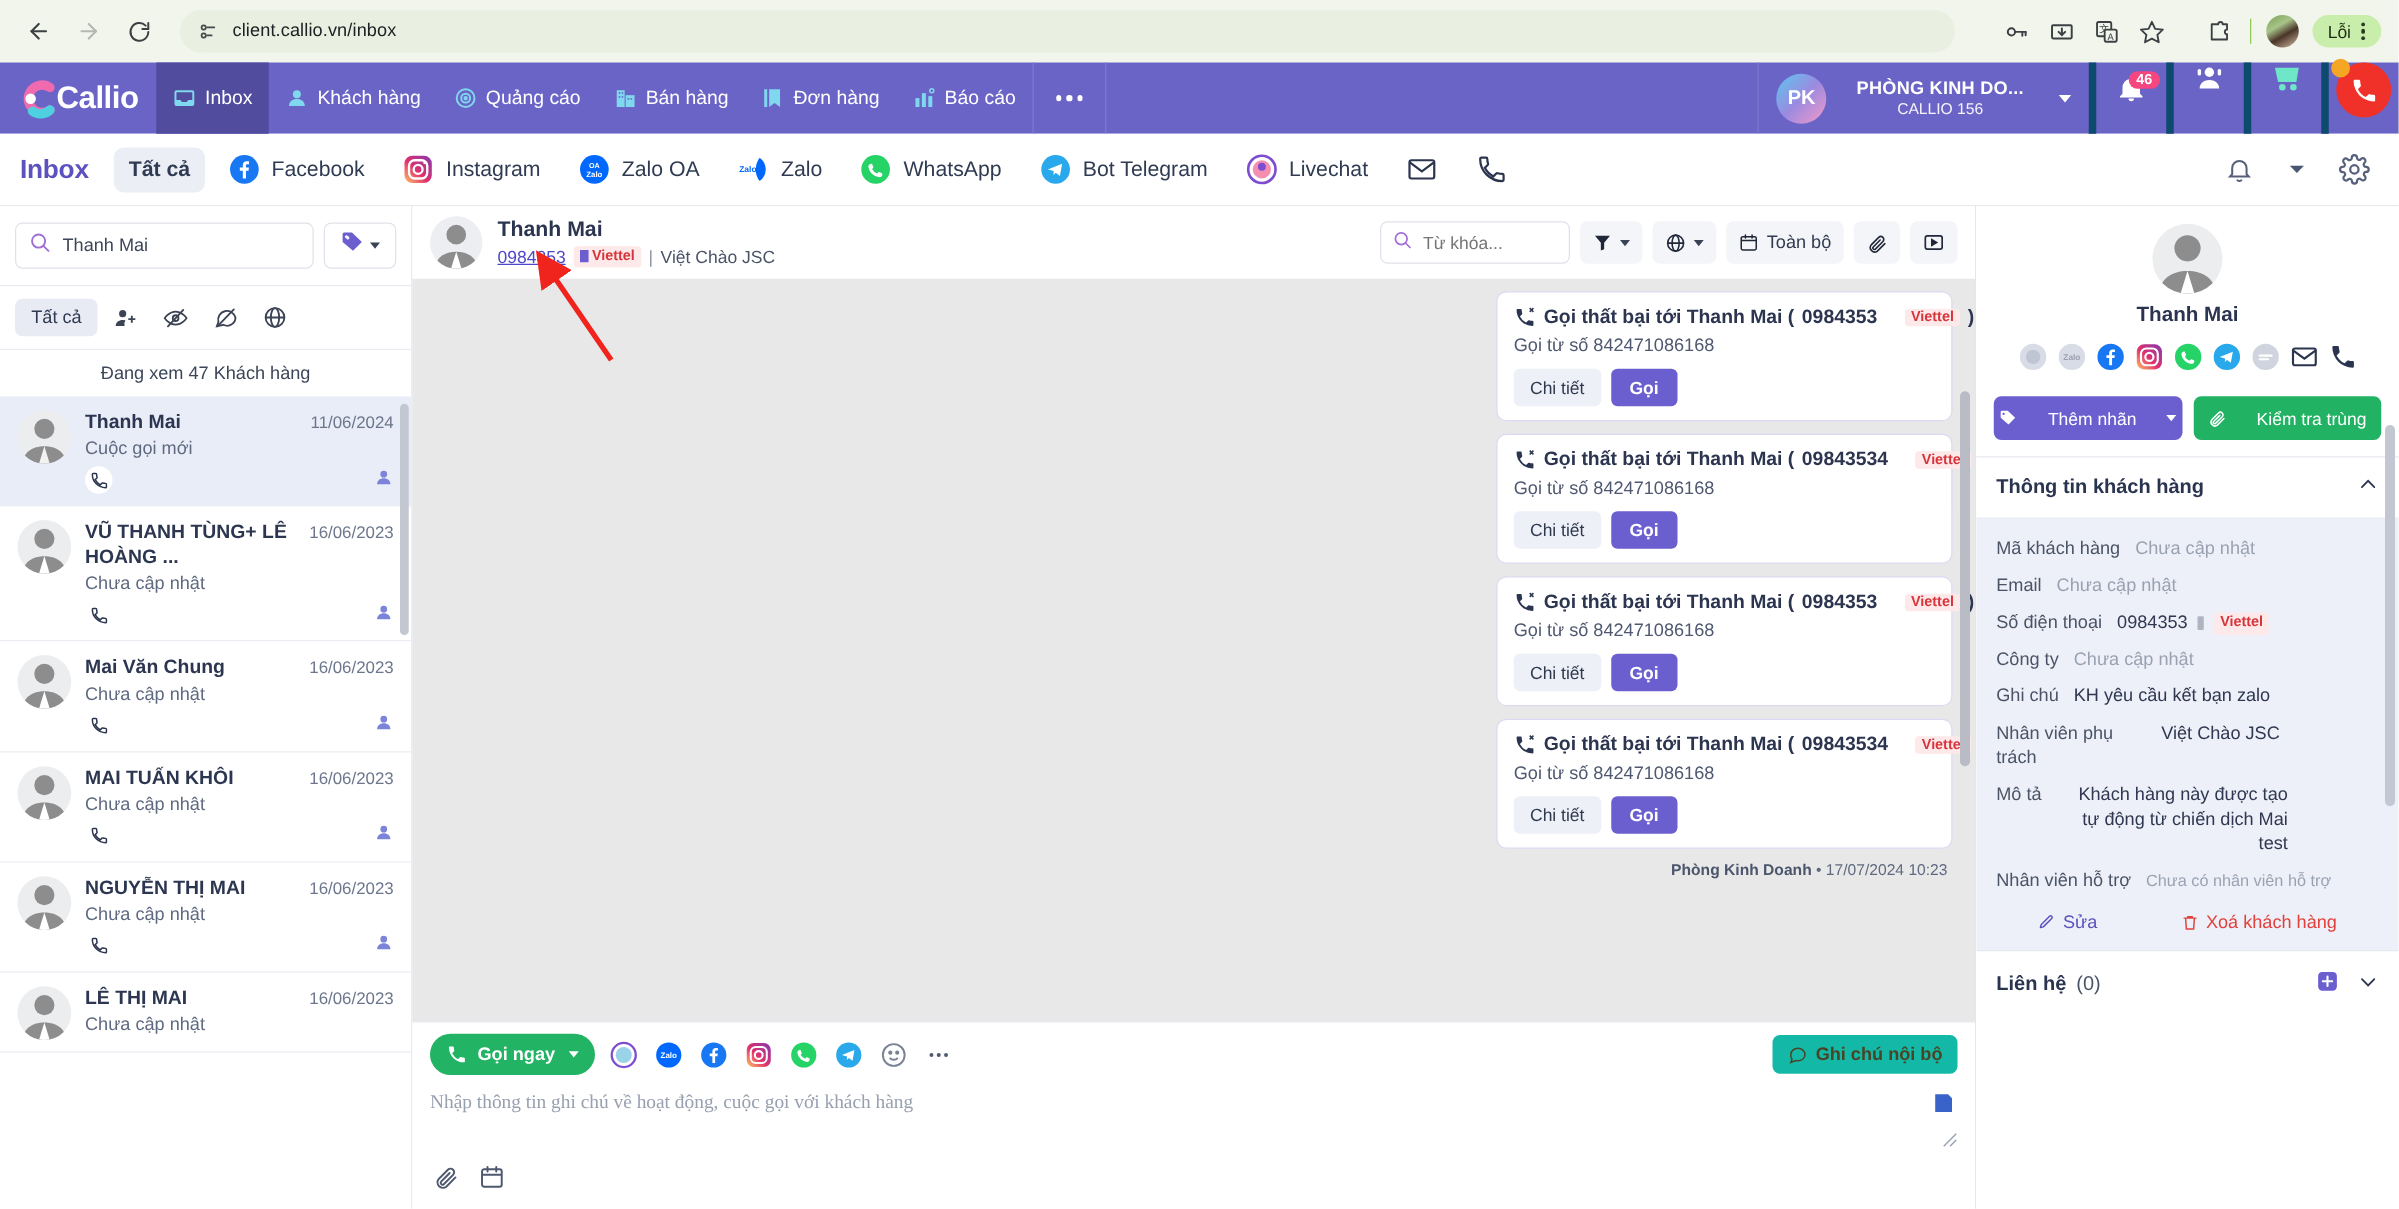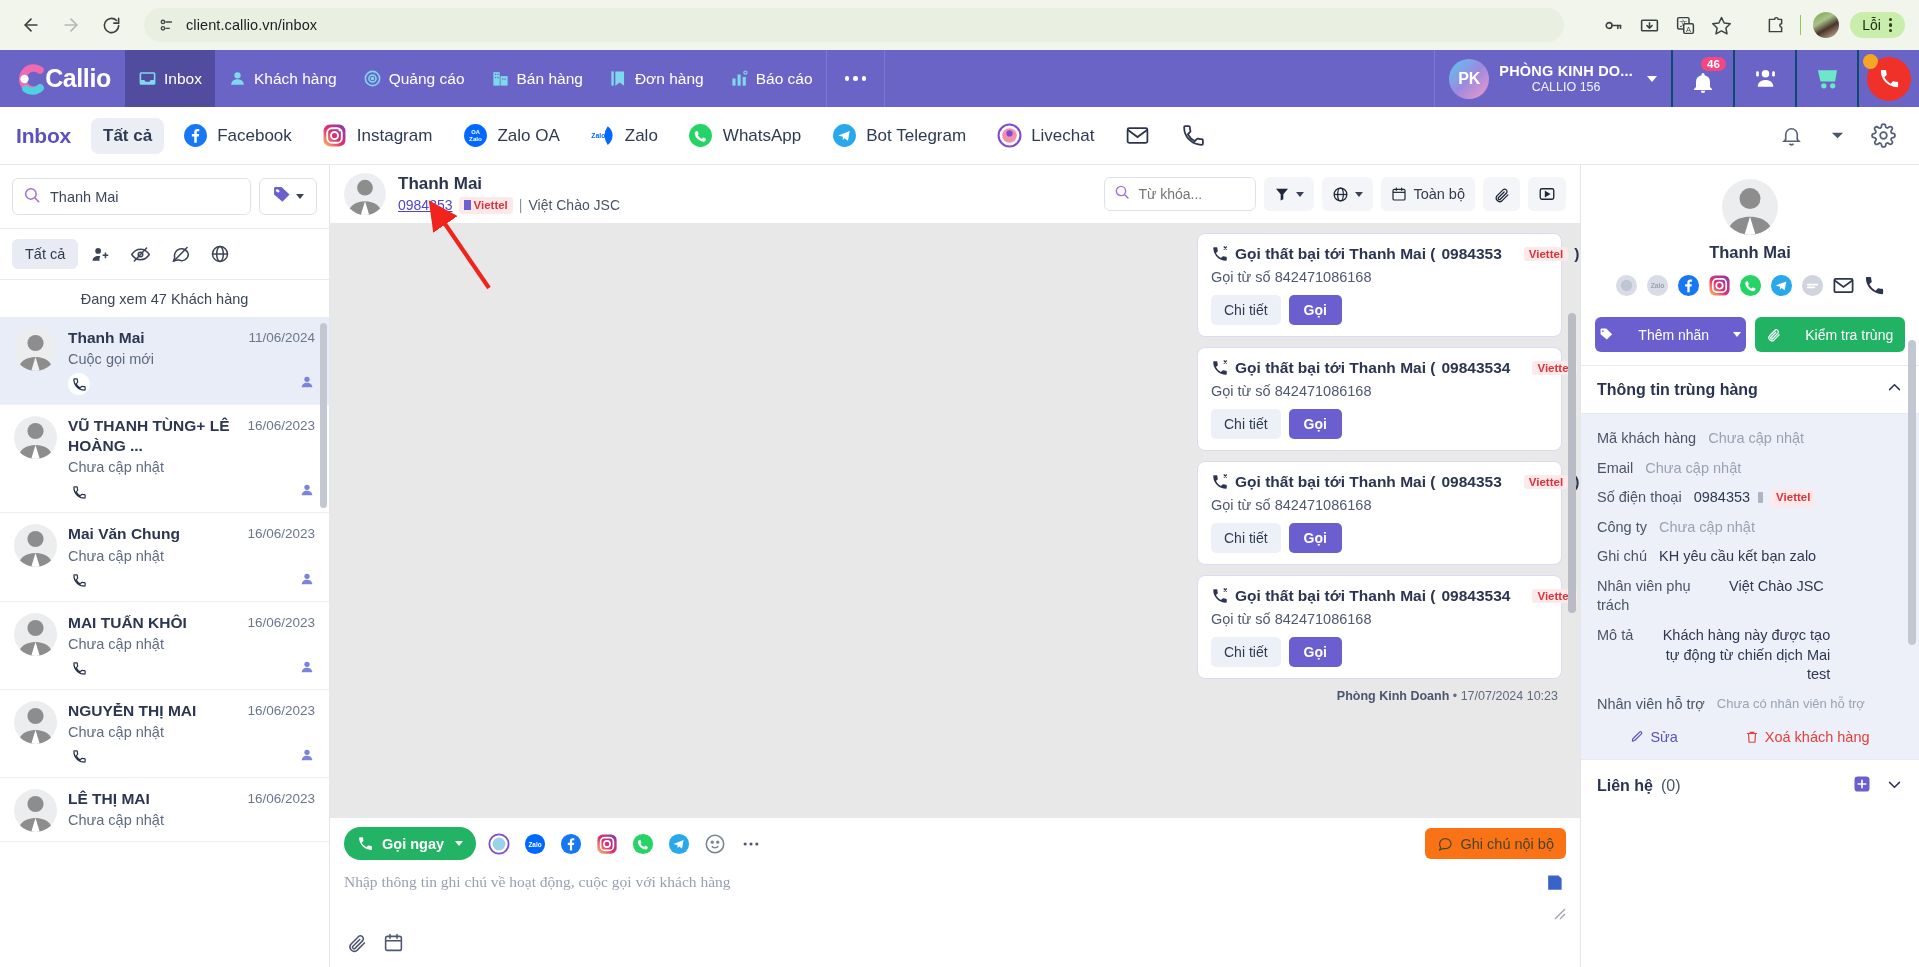--- a/index.html
+++ b/index.html
@@ -61,36 +61,36 @@
   .nav-item.active { background: #524c9e; }
   .nav-item .nv-ic { display:flex; align-items:center; }
   .badge-red {
     background: #e8453c; color:#fff; font-size: 11.5px; font-weight: 700;
     border-radius: 3px; padding: 1px 5px; line-height: 14px; margin-left: 2px;
   }
   .nav-dots { display: flex; align-items: center; padding: 0 16px; border-left:1px solid #7d77cf; border-right:1px solid #7d77cf;}
   .nav-dots i { width: 4.6px; height: 4.6px; border-radius: 50%; background: #fff; margin: 0 2px; display:block; }
   .nav-spacer { flex: 1; }
   .acct {
-    display: flex; align-items: center; gap: 10px; padding: 0 14px;
+    display: flex; align-items: center; gap: 24px; padding: 0 14px;
     border-left: 1px solid #7d77cf; cursor: pointer;
   }
   .acct-av {
     width: 40px; height: 40px; border-radius: 50%;
     background: linear-gradient(135deg,#5bc8f0 0%,#9b8ae0 50%,#f49ac8 100%);
     display: flex; align-items: center; justify-content: center;
     font-weight: 700; font-size: 16px; color: #fff;
   }
   .acct-txt { line-height: 1.25; }
   .acct-name { font-size: 14.5px; font-weight: 600; letter-spacing:.2px;}
   .acct-sub { font-size: 12.5px; opacity: .92; text-align: center; }
   .caret-d { width:0;height:0;border-left:5px solid transparent;border-right:5px solid transparent;border-top:6px solid #fff; margin-left:4px;}
   .nav-icbtn {
-    width: 62px; display: flex; align-items: center; justify-content: center;
-    border-left: 2px solid #0c4a6e; position: relative; cursor: pointer;
+    width: 62px; display: flex; justify-content: center;
+    border-left: 6px solid #0c4a6e; position: relative; cursor: pointer;
   }
   .bell-badge {
     position: absolute; top: 7px; left: 50%; margin-left:-2px; background: #f5467f; color: #fff;
     font-size: 11.5px; font-weight: 700; border-radius: 11px; padding: 1px 6px;
   }
   .phone-fab {
     width: 44px; height: 44px; border-radius: 50%; background: #f0312a;
     display: flex; align-items: center; justify-content: center; position: relative;
   }
   .phone-fab .dot-or {
@@ -190,22 +190,22 @@
 
   
   .composer { flex: 0 0 150px; background: #fff; border-top: 1px solid #e4e7ee; display:flex; flex-direction:column;}
   .cmp-top { display: flex; align-items: center; gap: 9px; padding: 9px 14px; }
   .call-now {
     background: #23b364; color: #fff; border-radius: 19px; height: 33px; display: flex;
     align-items: center; gap: 8px; padding: 0 13px; font-size: 14.5px; font-weight: 600; cursor:pointer;
   }
   .cmp-ic { width: 27px; height: 27px; display: flex; align-items: center; justify-content: center; cursor:pointer;}
   .note-btn {
-    margin-left: auto; background: #f97316; color: #4a4426; border-radius: 6px;
-    height: 31px; display: flex; align-items: center; gap: 7px; padding: 0 12px; font-size: 14.5px; cursor:pointer;
+    margin-left: auto; background: #14b8a6; color: #4a4426; border-radius: 6px;
+    height: 31px; display: flex; align-items: center; gap: 7px; padding: 0 12px; font-size: 14.5px; cursor:pointer;font-weight:bold;
   }
   .cmp-text { flex: 1; padding: 4px 14px 0; position: relative; }
   .cmp-text .ph { font-size: 15.5px; color: #98a0b0; font-family: Liberation Serif, serif; }
   .save-ic { position: absolute; right: 16px; top: 4px; color: #3a63c9; }
   .resize-h { position: absolute; right: 14px; bottom: 2px; color:#98a0b0; }
   .cmp-bot { display: flex; align-items: center; gap: 16px; padding: 6px 16px 10px; }
   .cmp-bot .b-ic { color: #4d5costs; color:#4d5costs; color:#4e586e; cursor:pointer; }
 
   
   .right { width: 338px; flex: 0 0 338px; background: #fff; display: flex; flex-direction: column; overflow: hidden; position:relative;}
@@ -1137,21 +1137,21 @@
         </div>
         <div class="rb green">
           <svg width="15" height="15" viewBox="0 0 24 24" fill="none" stroke="#fff" stroke-width="2" stroke-linecap="round">
               <path d="M21 12.5 12.6 21a5 5 0 0 1-7-7l8.5-8.5a3.3 3.3 0 0 1 4.7 4.7l-8.5 8.5a1.7 1.7 0 0 1-2.4-2.4l7.8-7.8"></path>
             </svg>
           <span>Kiểm tra trùng</span>
         </div>
       </div>
 
       <div class="rp-sec-head">
-        <span>Thông tin trùng hàng</span>
+        <span>Thông tin khách hàng</span>
         <span><svg width="17" height="17" viewBox="0 0 24 24" fill="none" stroke="#2a3450" stroke-width="2" stroke-linecap="round">
               <polyline points="5 15 12 8 19 15"></polyline>
             </svg></span>
       </div>
 
       <div class="info-table">
         <div class="irow">
             <div class="ik">Mã khách hàng</div>
             <div class="iv muted">Chưa cập nhật</div>
           </div>

